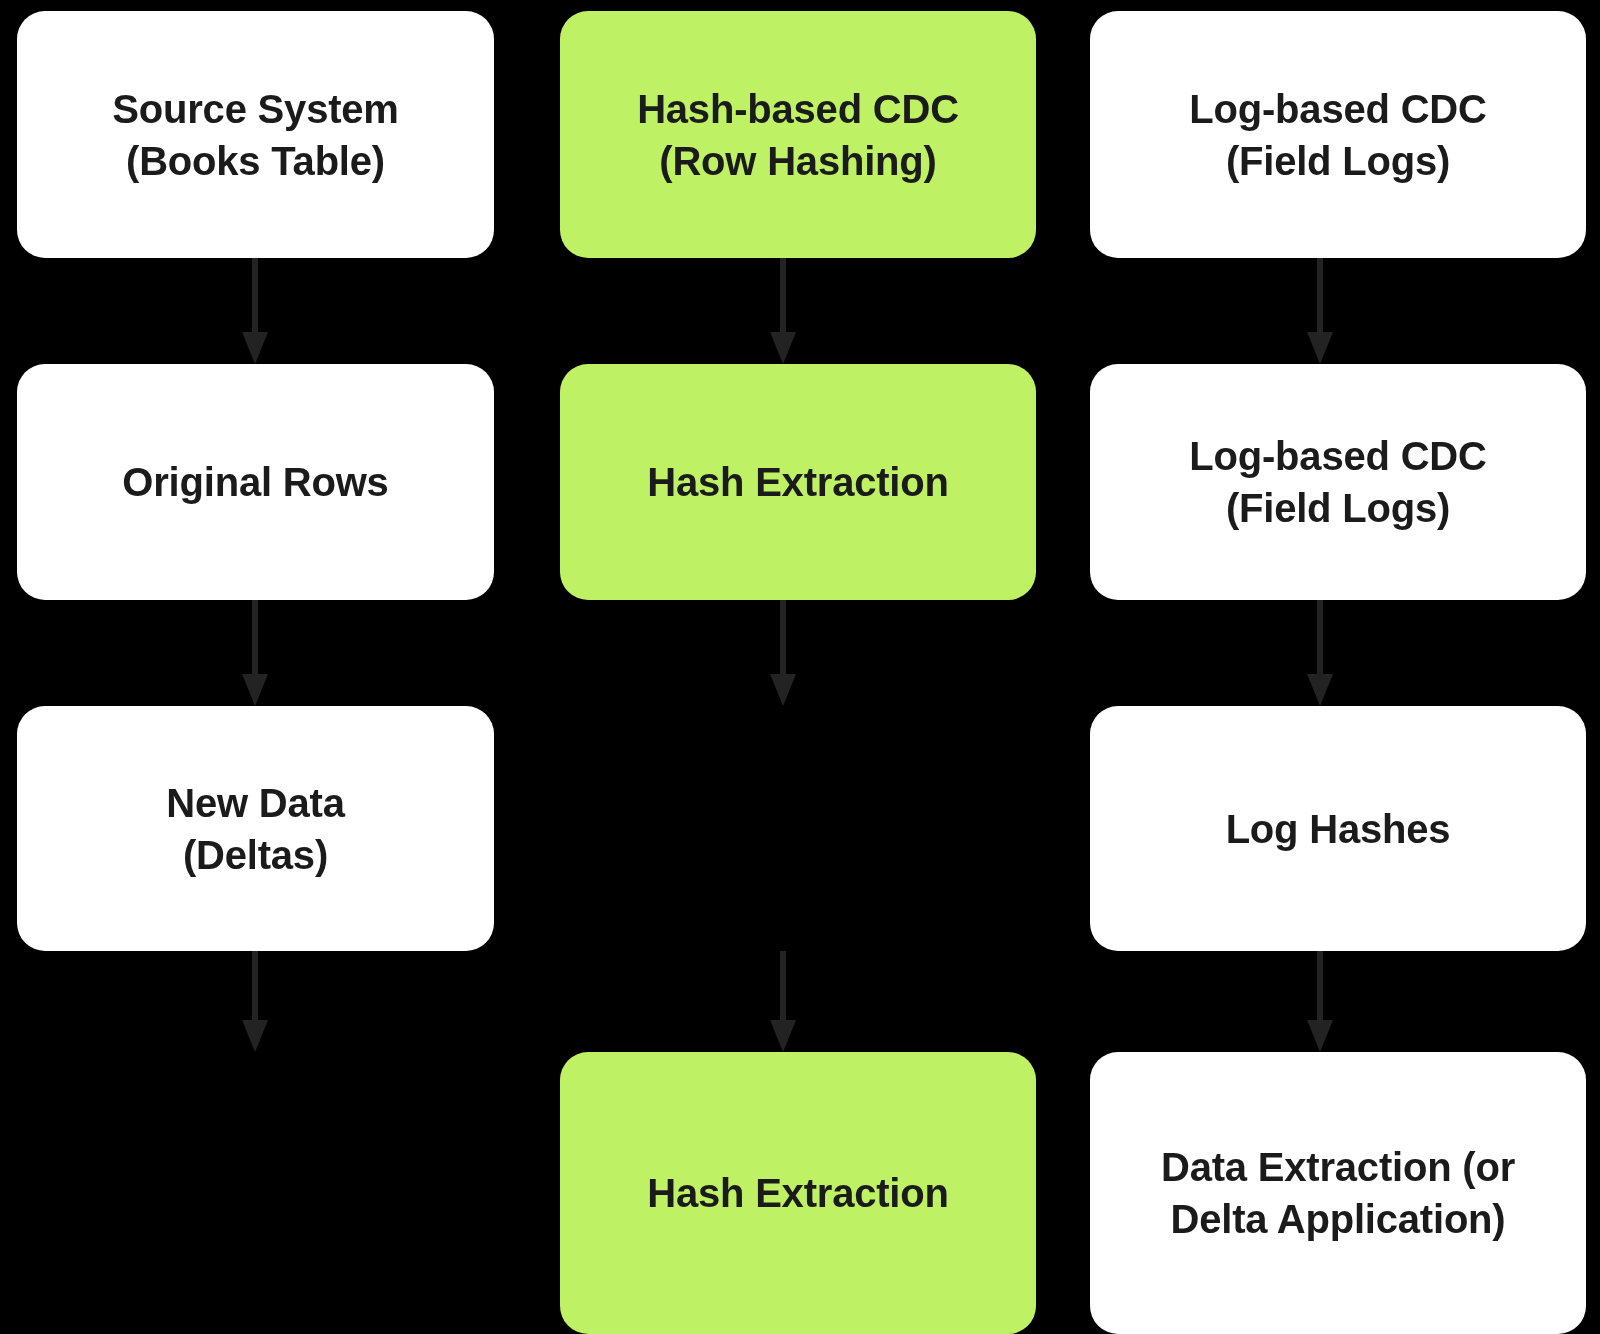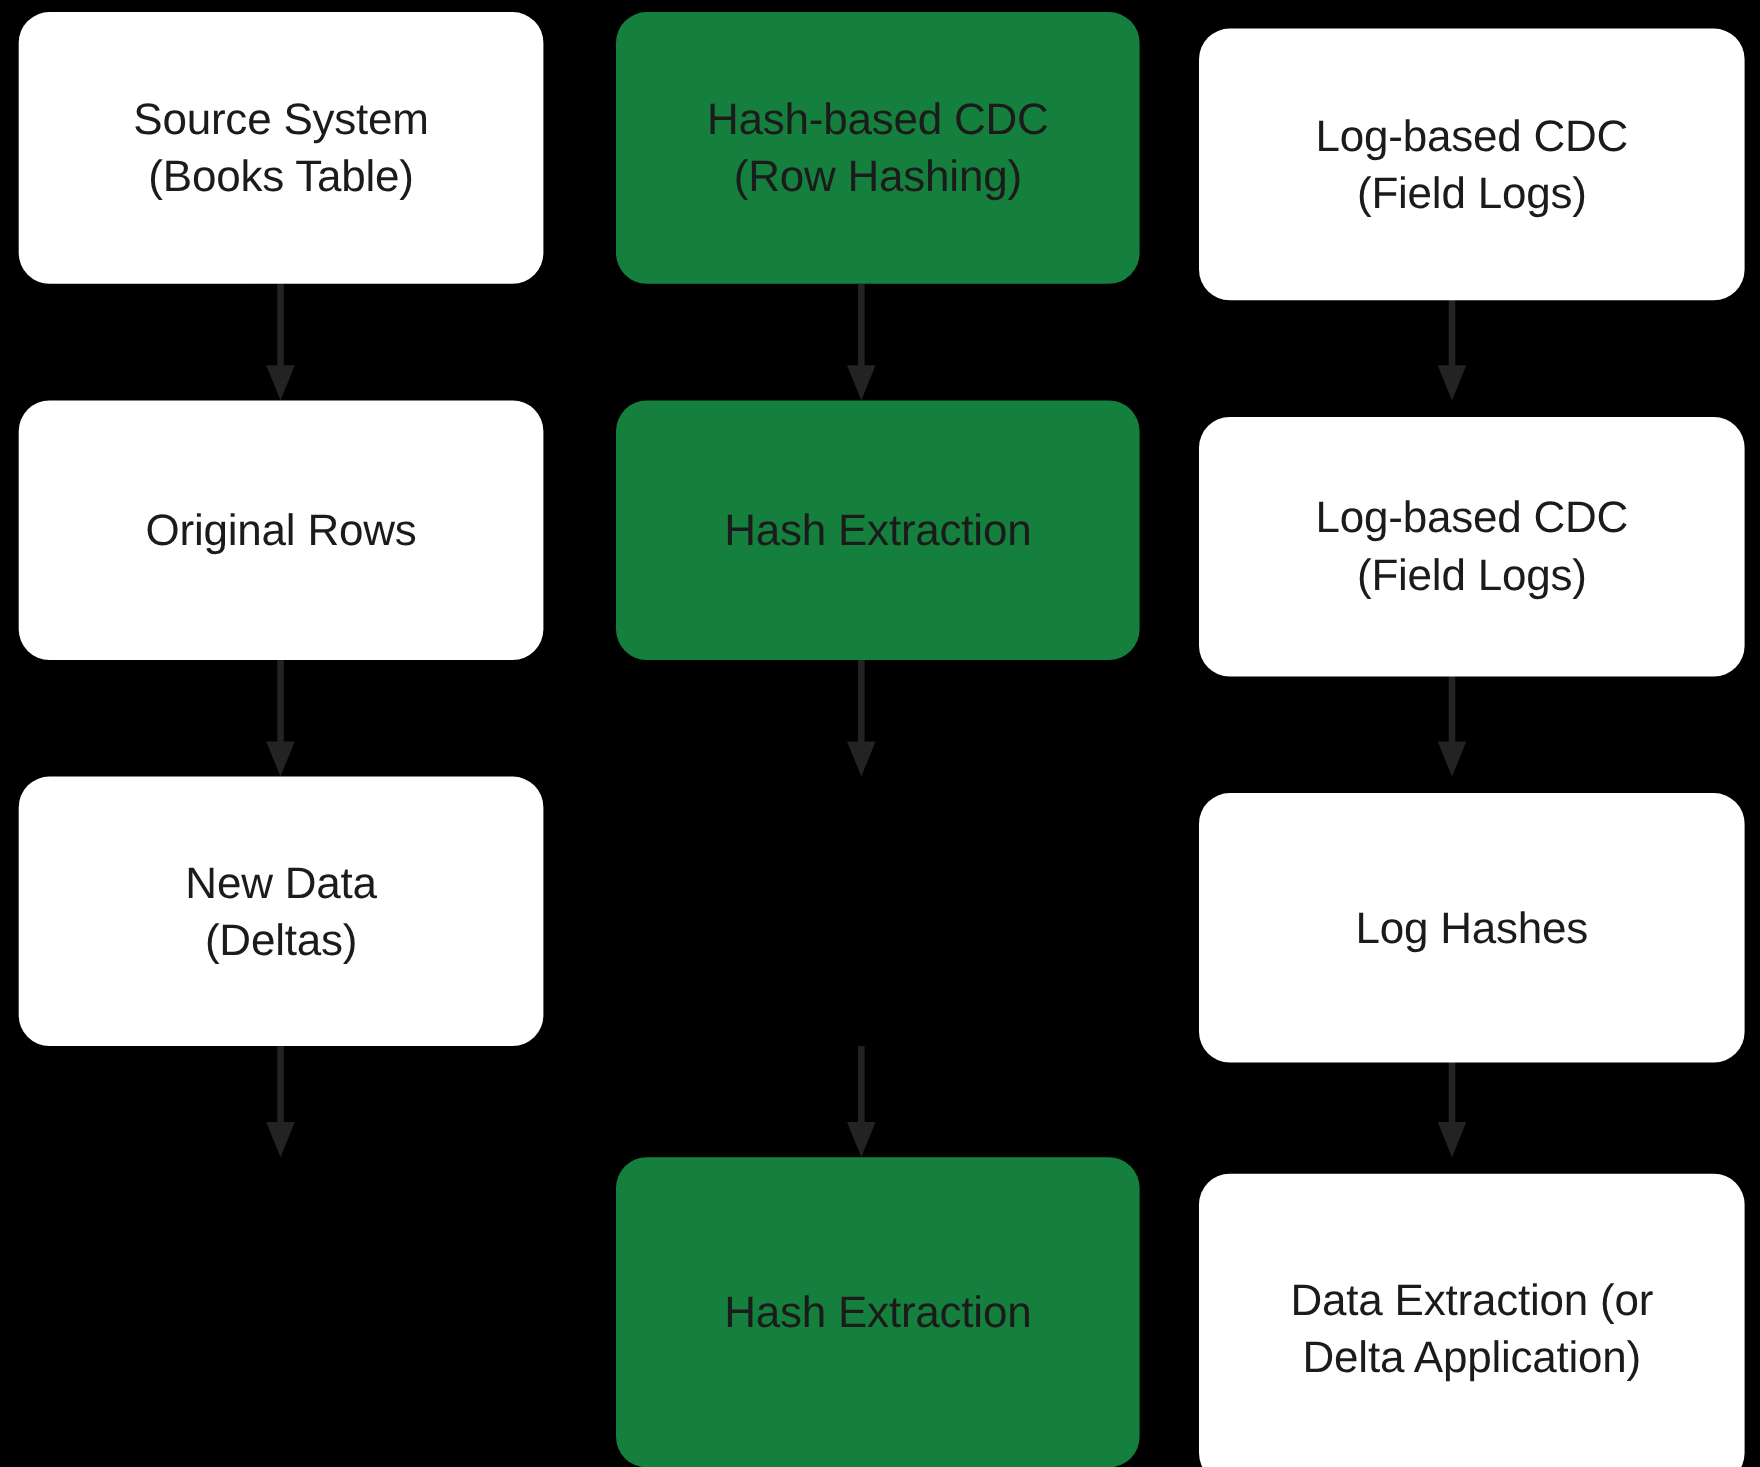--- a/index.html
+++ b/index.html
@@ -26,35 +26,35 @@
     position: absolute;
     box-sizing: border-box;
     border-radius: 28px;
     display: flex;
     align-items: center;
     justify-content: center;
     text-align: center;
     color: #1b1b1b;
     font-size: 40px;
     line-height: 52px;
-    font-weight: 400;
+    font-weight: 700;
     letter-spacing: -0.2px;
     padding: 6px 14px;
   }
   .node .label {
     display: block;
     white-space: pre-line;
   }
   .fill-white { background: #ffffff; }
-  .fill-gray  { background: #15803d; }
+  .fill-gray  { background: #bef264; }
 
   
   .col-1 { left: 17px;   width: 477px; }
   .col-2 { left: 560px;  width: 476px; }
-  .col-3 { left: 1090px; width: 496px; margin-top: 15px; }
+  .col-3 { left: 1090px; width: 496px; }
 
   
   .row-1 { top: 11px;   height: 247px; }
   .row-2 { top: 364px;  height: 236px; }
   .row-3 { top: 706px;  height: 245px; }
   .row-4 { top: 1052px; height: 282px; }
 
   
   .arrow {
     position: absolute;

